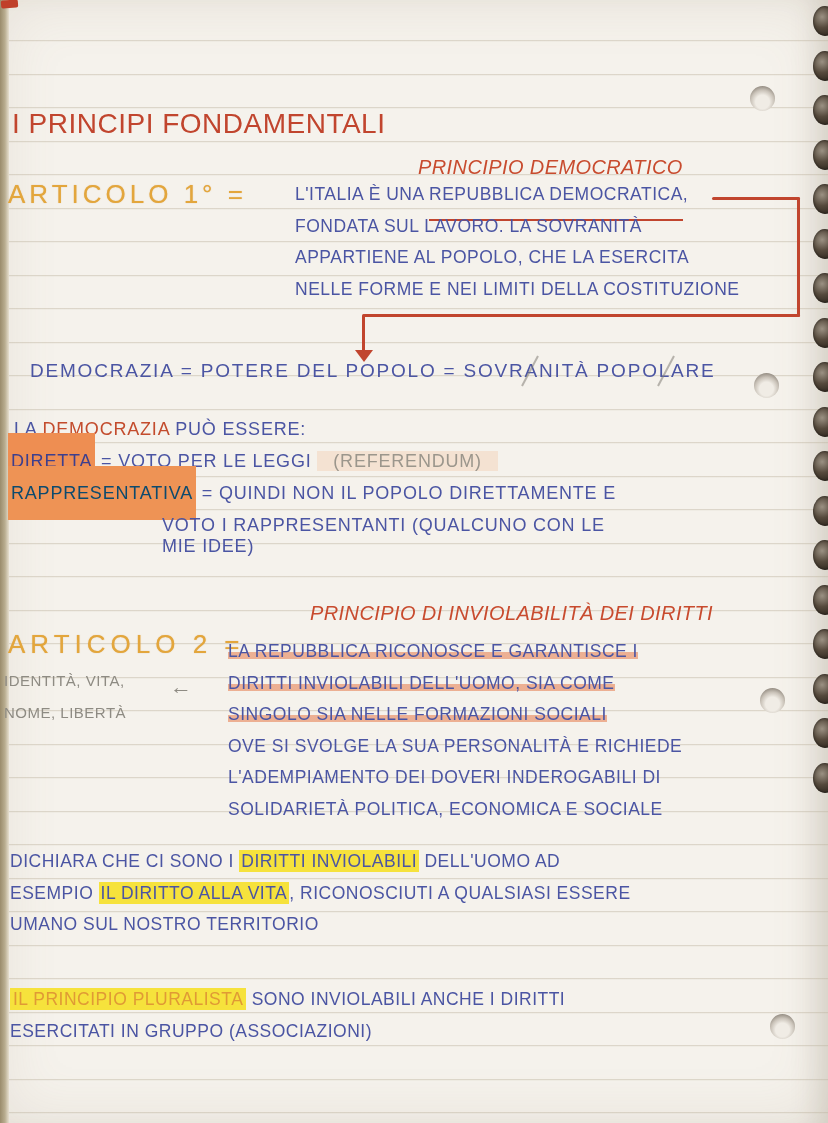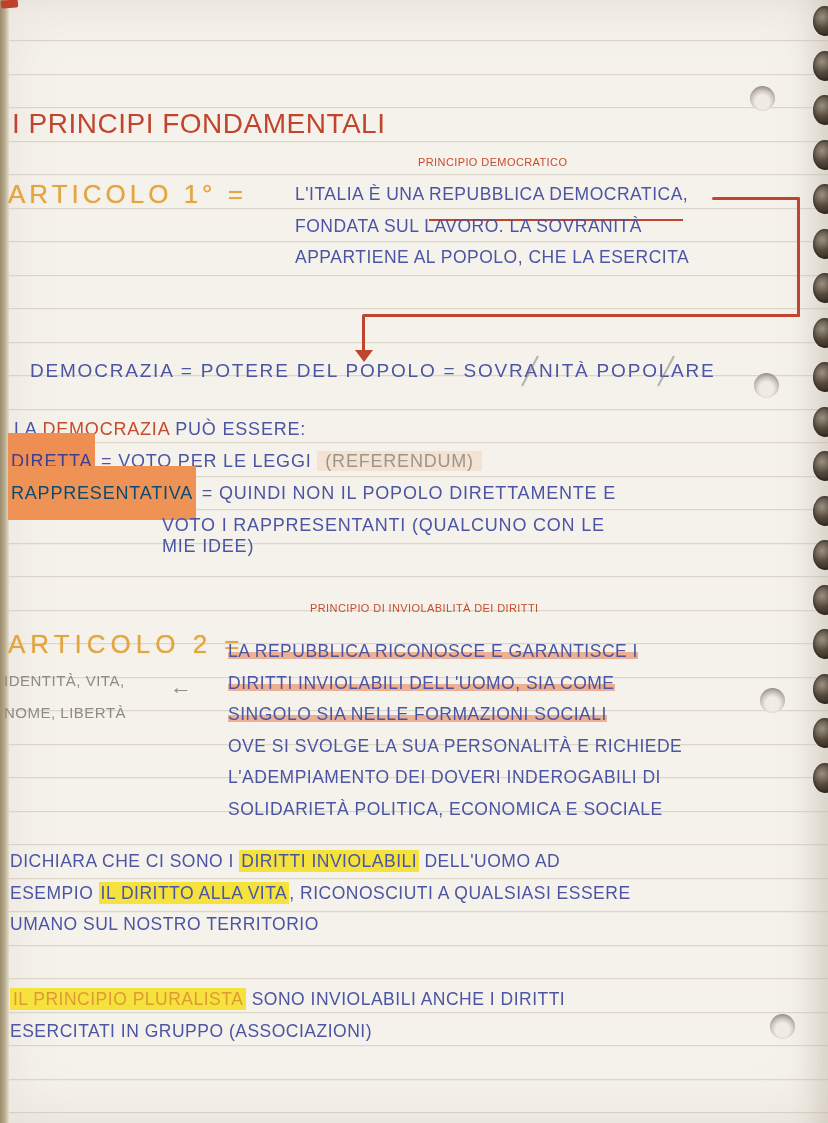--- a/index.html
+++ b/index.html
@@ -23,41 +23,41 @@
   }
   .corner-mark{position:absolute;left:1px;top:0;width:17px;height:8px;background:#c0402a;transform:rotate(-4deg);border-radius:2px;}
   .ring{position:absolute;right:-9px;width:24px;height:30px;border-radius:50%;
     background:radial-gradient(circle at 38% 36%,#9b9183 0%,#55493c 45%,#221c15 100%);
     box-shadow:inset 0 0 3px rgba(0,0,0,.6);}
   .hole{position:absolute;width:25px;height:25px;border-radius:50%;
     background:radial-gradient(circle at 50% 64%,#f0ece5 0 34%,#c9c2b8 58%,#5d554b 100%);}
   
   .title{position:absolute;left:12px;top:108px;margin:0;font-size:28px;font-weight:normal;
     letter-spacing:.5px;color:#c1452e;white-space:nowrap;}
-  .red-heading{position:absolute;font-size:11px;color:#c84b2e;letter-spacing:.4px;white-space:nowrap;}
+  .red-heading{position:absolute;font-size:20px;color:#c84b2e;letter-spacing:.4px;white-space:nowrap;font-style:italic;}
   .art-label{position:absolute;font-size:26px;color:#e3a63c;letter-spacing:4px;white-space:nowrap;
     text-shadow:0 0 1px rgba(210,140,40,.55);}
   .blue-block{position:absolute;font-size:17.5px;letter-spacing:.5px;color:#4b55a3;white-space:nowrap;}
   .bline{height:31.5px;}
   .red-underline{border-bottom:2.5px solid #c1452e;padding-bottom:15px;}
   .salmon-underline{
     background-image:linear-gradient(rgba(235,164,131,.85),rgba(235,164,131,.85));
     background-repeat:no-repeat;background-size:100% 7px;background-position:0 calc(100% - 2px);}
   .yellow-hl{background:#f6e23c;padding:1px 2px;}
   .equation{position:absolute;left:30px;top:360px;font-size:19px;letter-spacing:1.8px;color:#4b55a3;white-space:nowrap;}
   .pencil-slash{position:relative;display:inline-block;}
   .pencil-slash::before,.pencil-slash::after{content:"";position:absolute;top:-6px;width:2px;height:34px;
     background:rgba(130,126,118,.55);transform:rotate(28deg);}
   .pencil-slash::before{left:26%;}
   .pencil-slash::after{left:80%;}
   .types{position:absolute;font-size:18px;letter-spacing:.8px;white-space:nowrap;color:#4b55a3;}
   .emph-red{color:#c34c2d;}
   .hl-orange-direct{background:#ee8e52;color:#3c3f8e;padding:18px 3px;}
   .hl-orange-repr{background:#ee9355;color:#0c4a6e;padding:17px 3px;}
-  .note-gray{color:#9b968c;background:rgba(240,170,120,.22);padding:0 8px;}
+  .note-gray{color:#9b968c;background:rgba(240,170,120,.22);padding:0 16px;}
   .pencil{position:absolute;color:#8e8b83;font-size:15px;letter-spacing:.5px;white-space:nowrap;}
   .pencil-arrow{font-size:22px;letter-spacing:0;}
   .plural-label{color:#e09a35;background:#f6e23c;padding:1px 3px;}
   
   .rline{position:absolute;background:#c1452e;border-radius:2px;}
   .arrow-head{position:absolute;left:355px;top:350px;width:0;height:0;
     border-left:9px solid transparent;border-right:9px solid transparent;border-top:12px solid #c1452e;}
 </style>
 </head>
 <body>
@@ -93,20 +93,21 @@
   <div class="hole" style="left:770px;top:1014px"></div>
 
   <h1 class="title">I PRINCIPI FONDAMENTALI</h1>
 
   <div class="red-heading" style="left:418px;top:156px">PRINCIPIO DEMOCRATICO</div>
   <div class="art-label" style="left:8px;top:179px">ARTICOLO 1° =</div>
   <div class="blue-block" style="left:295px;top:184px">
     <div class="bline"><span>L'ITALIA È UNA </span><span class="red-underline">REPUBBLICA DEMOCRATICA</span><span>,</span></div>
     <div class="bline">FONDATA SUL LAVORO. LA SOVRANITÀ</div>
     <div class="bline">APPARTIENE AL POPOLO, CHE LA ESERCITA</div>
+    <div class="bline">NELLE FORME E NEI LIMITI DELLA COSTITUZIONE</div>
   </div>
 
   <div class="rline" style="left:712px;top:197px;width:88px;height:3px"></div>
   <div class="rline" style="left:797px;top:197px;width:3px;height:120px"></div>
   <div class="rline" style="left:363px;top:314px;width:437px;height:3px"></div>
   <div class="rline" style="left:362px;top:314px;width:3px;height:40px"></div>
   <div class="arrow-head"></div>
 
   <div class="equation"><span>DEMOCRAZIA = POTERE DEL POPOLO = </span><span class="pencil-slash">SOVRANITÀ POPOLARE</span></div>
 

